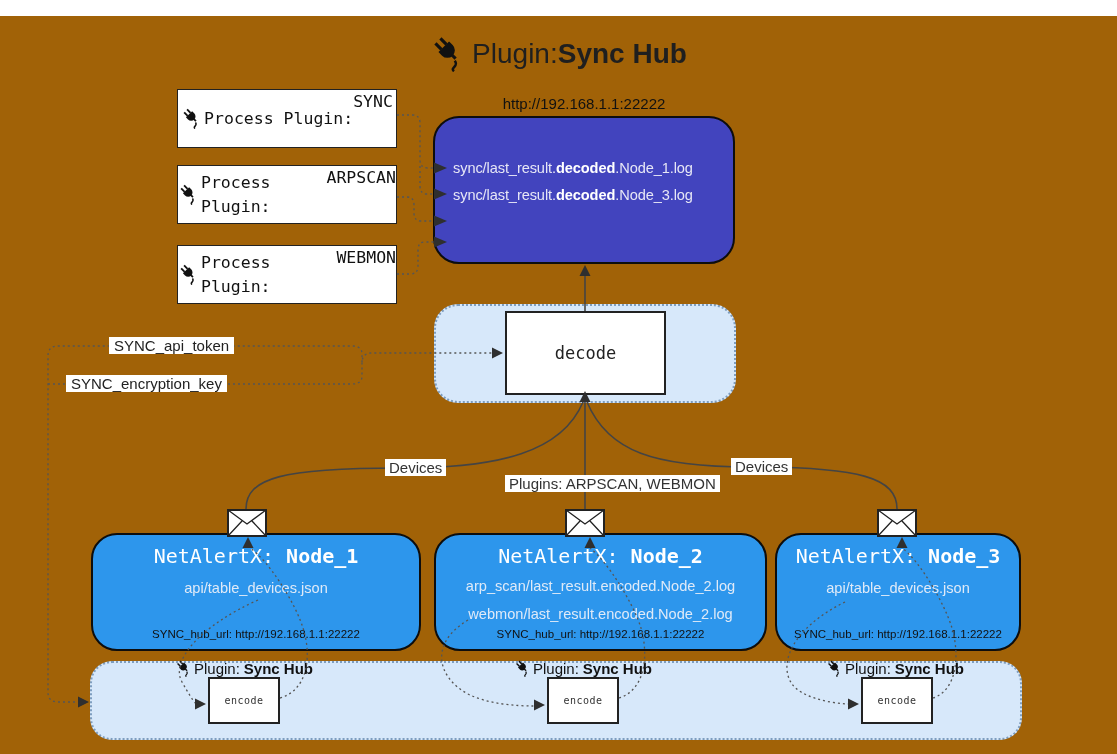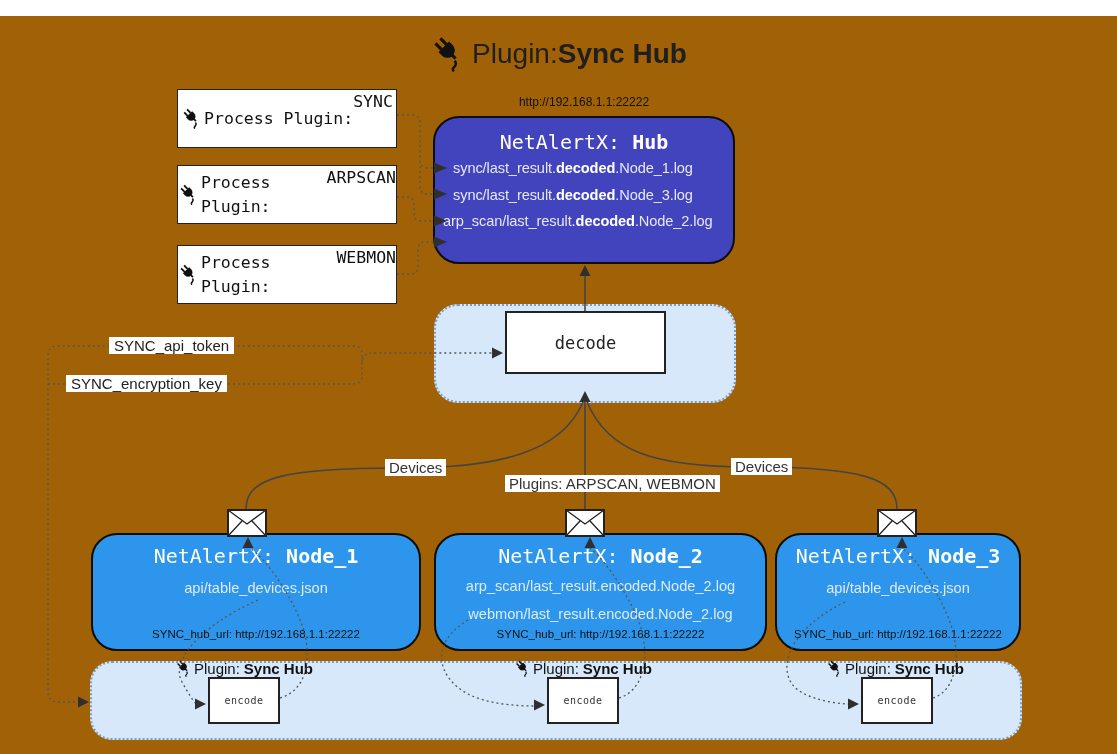--- a/index.html
+++ b/index.html
@@ -16,37 +16,37 @@
 
   
   .pbox{left:177px;width:220px;height:59px;background:#fff;border:1.6px solid #222;
         box-sizing:border-box;display:flex;flex-direction:row;justify-content:center;
         font-size:16.5px;line-height:24px;color:#111;}
   .pbox .row1{display:flex;align-items:center;justify-content:center;}
   .pbox .plug{width:21px;height:21px;margin-right:2px;flex:0 0 auto;}
   .pbox .row2{text-align:center;}
 
   
-  #hub-url{left:433px;width:302px;top:79px;text-align:center;font-size:12px;color:#111;}
+  #hub-url{left:433px;width:302px;top:79px;text-align:center;font-size:15px;color:#111;}
   #hub{left:433px;top:100px;width:302px;height:148px;background:#4244BE;border:2px solid #0d0d0d;
        border-radius:26px;box-sizing:border-box;}
   #hub .hub-title{position:absolute;left:0;right:0;top:12px;text-align:center;color:#fff;
        font-size:20px;}
   #hub .hub-title b{font-weight:700;}
   .hublog{position:absolute;white-space:nowrap;font-size:14.6px;color:#E7E7F6;letter-spacing:-0.1px;}
   .hublog b{font-weight:700;color:#fff;}
   #hlog0{left:18px;top:42px;}
   #hlog1{left:18px;top:69px;}
   #hlog2{left:8px;top:95px;}
   #hlog3{left:8px;top:117px;}
 
   
   .band{background:#D7E8FA;border:2px dotted #7E9DBE;box-sizing:border-box;border-radius:24px;}
   #decode-band{left:434px;top:288px;width:302px;height:99px;}
-  #decode-box{left:505px;top:295px;width:161px;height:63px;background:#fff;border:2px solid #222;
+  #decode-box{left:505px;top:295px;width:161px;height:84px;background:#fff;border:2px solid #222;
       box-sizing:border-box;display:flex;align-items:center;justify-content:center;font-size:17px;color:#222;}
 
   
   .seclabel{background:#fff;padding:0 5px;font-size:15px;color:#222;white-space:nowrap;}
   #sec-token{left:109px;top:321px;}
   #sec-key{left:66px;top:359px;}
 
   
   .edgelabel{background:#fff;padding:0 4px;font-size:15px;color:#333;white-space:nowrap;}
   #lbl-dev-left{left:385px;top:443px;}
@@ -131,31 +131,25 @@
       <svg class="plug">
           <use href="#plug"></use>
         </svg>
       <span>Process Plugin:</span>
     </div>
     <div class="row2">WEBMON</div>
   </div>
 
   <div id="hub-url" class="abs layer2">http://192.168.1.1:22222</div>
   <div id="hub" class="abs layer1">
-    <div class="hub-title mono">
-      <span>NetAlertX: </span><b>Hub</b>
-    </div>
     <div id="hlog0" class="hublog">
       <span>sync/last_result.</span><b>decoded</b><span>.Node_1.log</span>
     </div>
     <div id="hlog1" class="hublog">
       <span>sync/last_result.</span><b>decoded</b><span>.Node_3.log</span>
-    </div>
-    <div id="hlog2" class="hublog">
-      <span>arp_scan/last_result.</span><b>decoded</b><span>.Node_2.log</span>
     </div>
   </div>
 
   <div id="decode-band" class="abs band layer1"></div>
   <div id="decode-box" class="abs mono layer2">
     <span>decode</span>
   </div>
 
   <div id="node1" class="abs node layer1">
     <div class="node-title mono">

